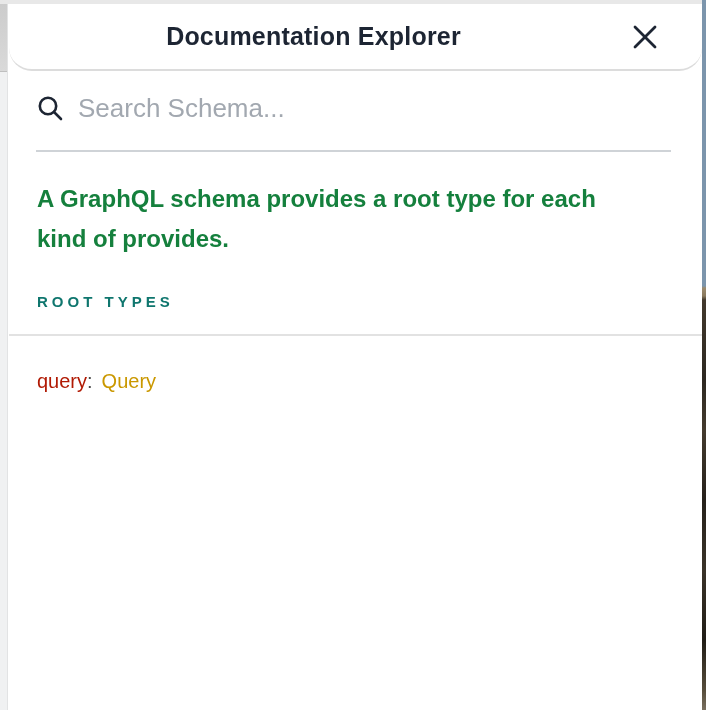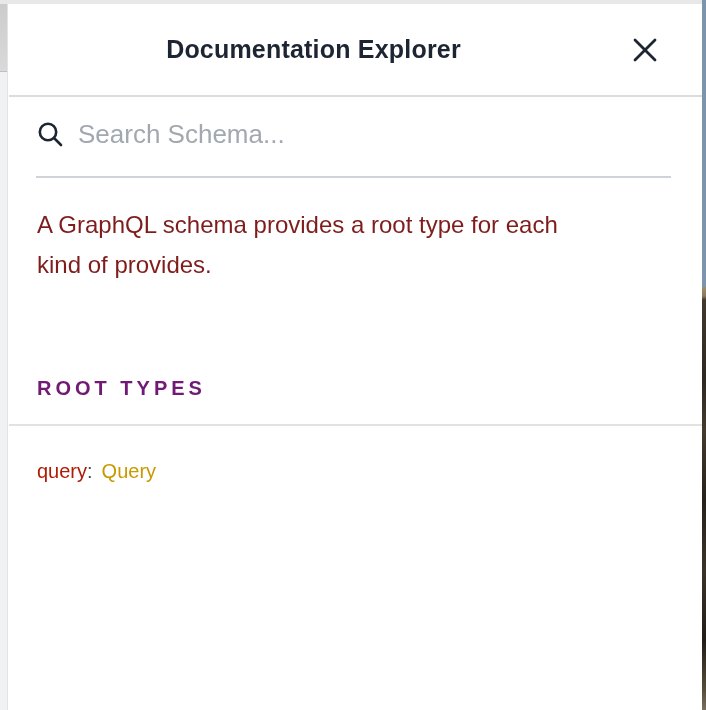--- a/index.html
+++ b/index.html
@@ -38,24 +38,25 @@
   }
 
   
   .panel {
     position: absolute; top: 4px; left: 9px; right: 4px; bottom: 0;
     background: #ffffff;
     color: #1d2533;
   }
 
   .panel-header {
-    height: 93px;
+    height: 67px;
     display: flex; align-items: center;
     border-bottom: 2px solid #dcdcdc;
     padding-right: 30px;
+    border-radius: 23px;
   }
   .panel-title {
     flex: 1;
     text-align: center;
     font-size: 25px;
     font-weight: bold;
     color: #1d2533;
     letter-spacing: 0.2px;
   }
   .close-btn {
@@ -81,31 +82,32 @@
     color: #1d2533;
     background: transparent;
     padding-bottom: 4px;
   }
   .search-input::placeholder { color: #a2a8b0; opacity: 1; }
 
   .description {
     padding: 27px 27px 0 28px;
     font-size: 24px;
     line-height: 40px;
-    color: #7f1d1d;
+    color: #15803d;
+    font-weight: bold;
   }
 
   .category-title {
-    margin-top: 92px;
+    margin-top: 34px;
     padding: 0 0 24px 28px;
     border-bottom: 2px solid #e2e2e2;
-    font-size: 20px;
+    font-size: 15px;
     font-weight: bold;
     letter-spacing: 4px;
-    color: #701a75;
+    color: #0f766e;
   }
 
   .doc-item {
     padding: 34px 27px 0 28px;
     font-size: 20px;
   }
   .doc-item .field-link { color: #B11A04; text-decoration: none; cursor: pointer; }
   .doc-item .sep { color: #4a4a4a; margin-right: 9px; }
   .doc-item .type-link { color: #CA9800; text-decoration: none; cursor: pointer; }
 </style>

